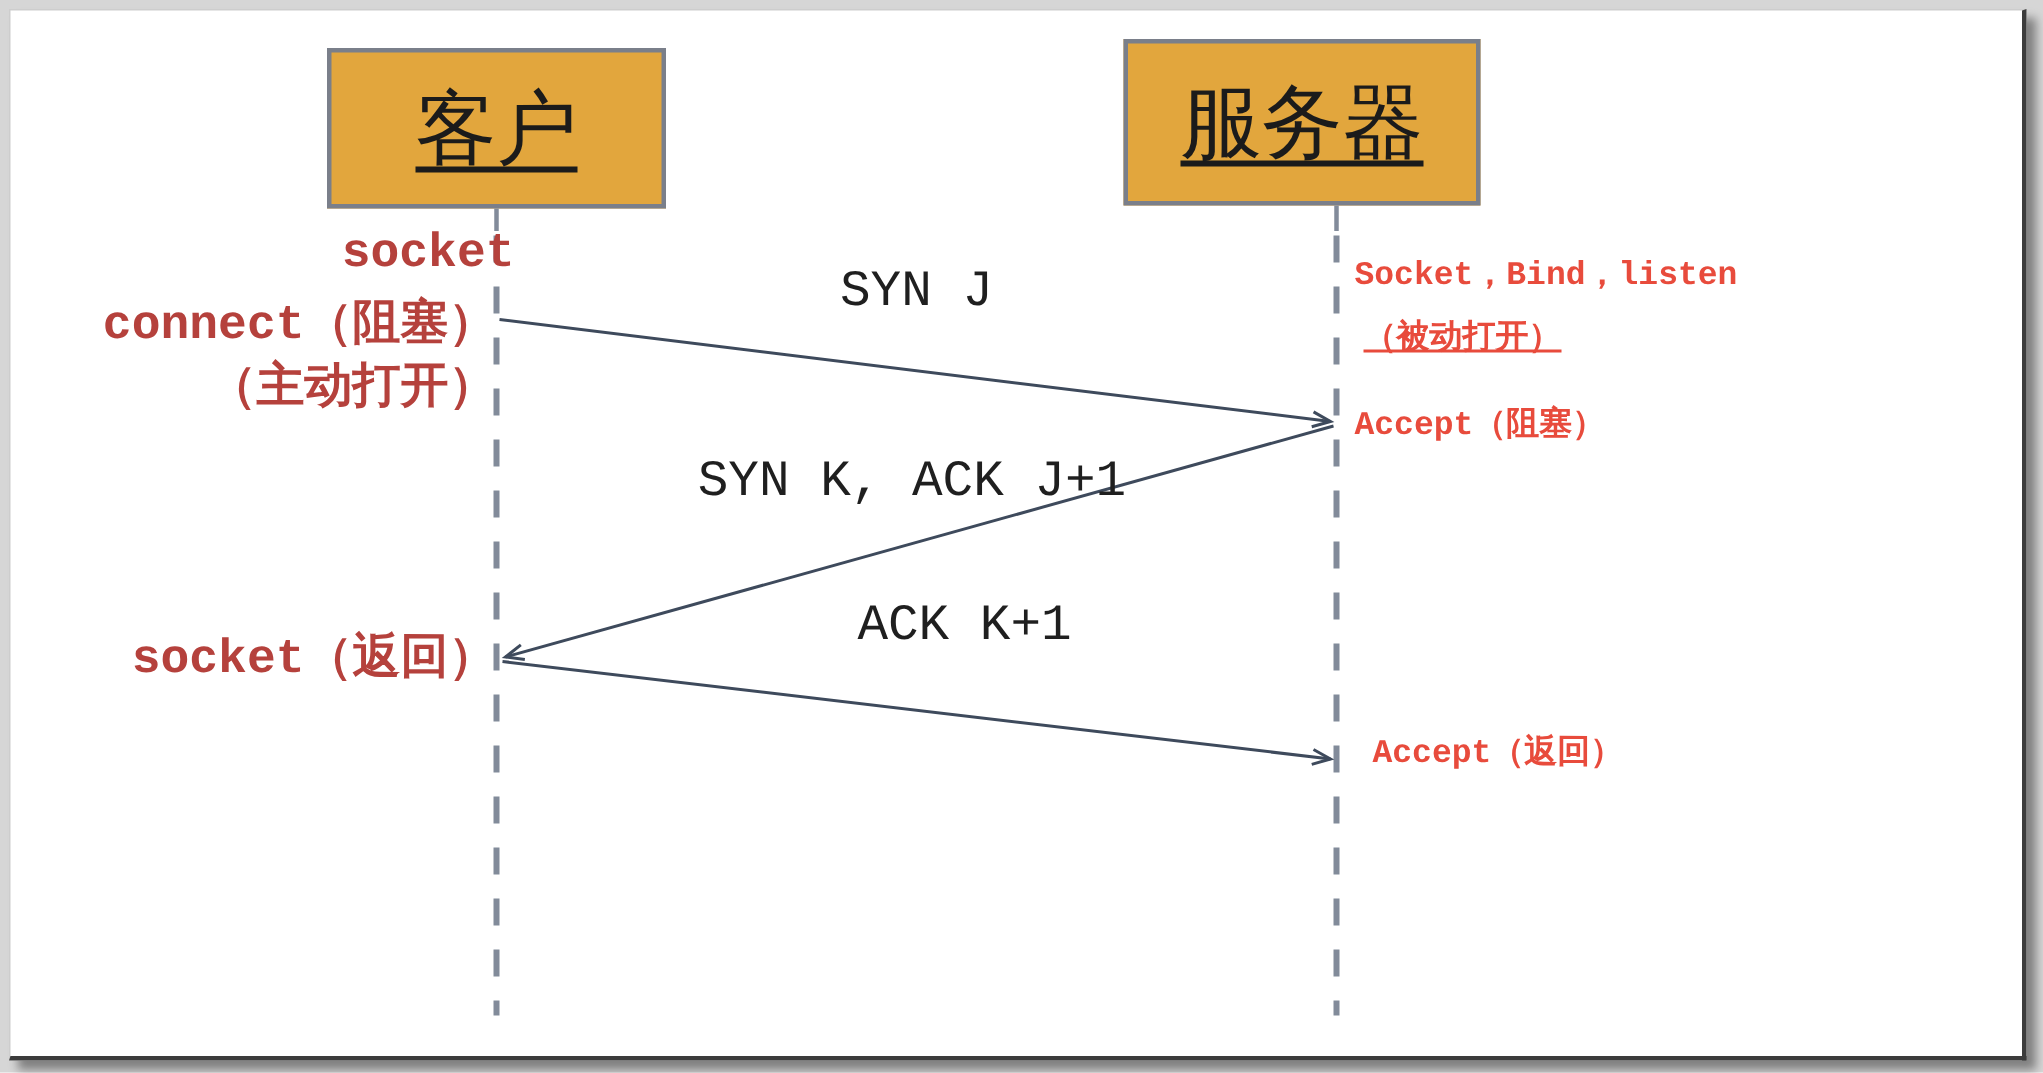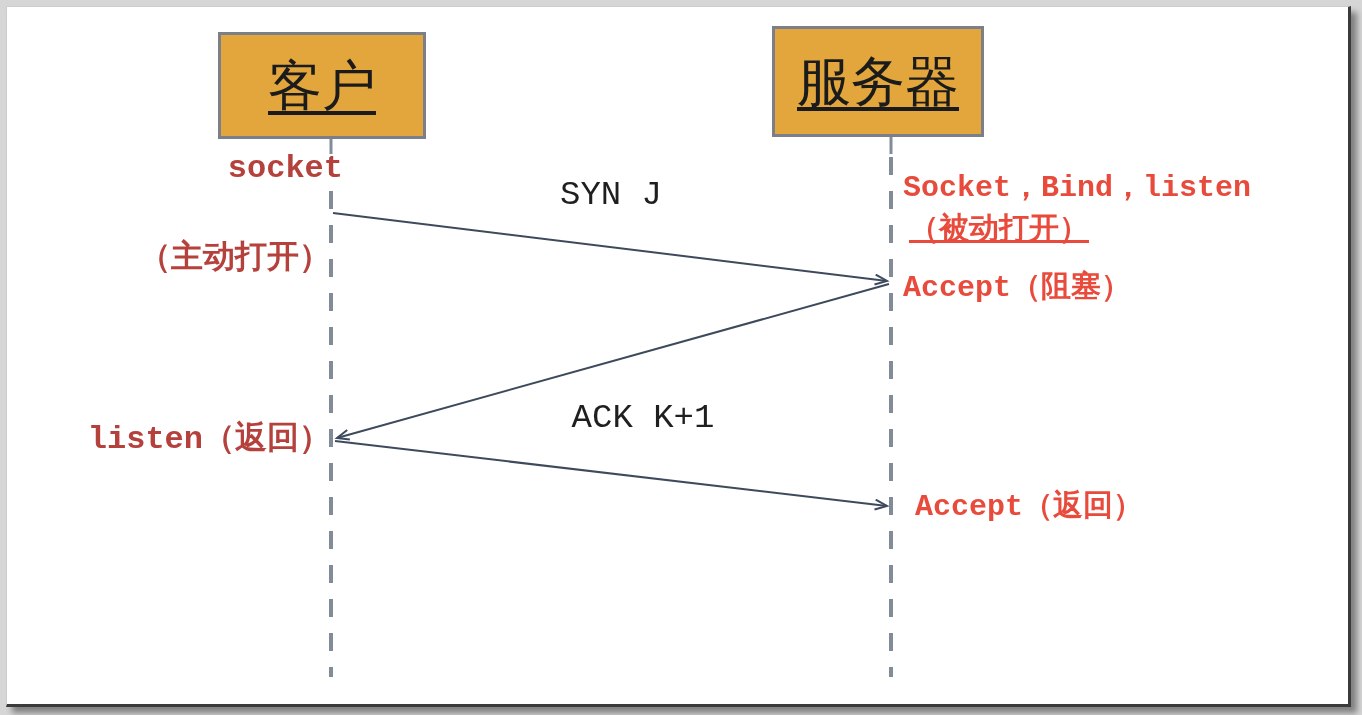--- a/index.html
+++ b/index.html
@@ -19,22 +19,22 @@
     border-bottom:3px solid #3b3b3b;
     box-shadow:6px 6px 6px rgba(0,0,0,0.40);
   }
   .actor-box{
     position:absolute;
     background:#E2A63D;
     border:3px solid #7A7F8A;
     display:flex;align-items:center;justify-content:center;
     box-sizing:border-box;
   }
-  .client-box{left:211px;top:25px;width:208px;height:107px;}
-  .server-box{left:765px;top:19px;width:212px;height:111px;}
+  .client-box{left:211px;top:25px;width:226px;height:107px;}
+  .server-box{left:742px;top:19px;width:238px;height:111px;}
   .actor-label{
     font-family:"DejaVu Serif",serif;
     font-size:54px;line-height:1;color:#1b1b1b;
     text-decoration:underline;
     text-decoration-thickness:4px;
     text-underline-offset:7px;
     white-space:nowrap;
   }
   svg.wires{position:absolute;left:0;top:0;width:1341px;height:697px;}
   .msg{
@@ -53,21 +53,21 @@
     font-weight:700;font-size:32px;line-height:1.15;
     color:#B5413C;white-space:nowrap;text-align:right;
   }
   #lbl-socket{top:144px;right:1005px;}
   #lbl-connect-block{top:192px;}
   #lbl-active-open{top:234px;}
   #lbl-connect-return{top:415px;}
   .right-label{
     position:absolute;left:896px;
     font-family:"Liberation Mono","DejaVu Sans Mono",monospace;
-    font-weight:700;font-size:30px;line-height:1.15;
+    font-weight:700;font-size:22px;line-height:1.15;
     color:#E84B3C;white-space:nowrap;
   }
   #lbl-sbl{top:164px;}
   #lbl-passive-open{top:206px;left:902px;text-decoration:underline;}
   #lbl-accept-block{top:264px;}
   #lbl-accept-return{top:483px;left:908px;}
 </style>
 </head>
 <body>
 
@@ -92,24 +92,26 @@
 
     <line x1="324" y1="150" x2="324" y2="670" stroke="#828B9A" stroke-width="4" stroke-dasharray="18 16"></line>
     <line x1="884" y1="150" x2="884" y2="670" stroke="#828B9A" stroke-width="4" stroke-dasharray="18 16"></line>
 
     <line x1="326" y1="206" x2="880" y2="274" stroke="#3E4A5C" stroke-width="2" marker-end="url(#vhead)"></line>
     <line x1="882" y1="277" x2="330" y2="431" stroke="#3E4A5C" stroke-width="2" marker-end="url(#vhead)"></line>
     <line x1="328" y1="434" x2="880" y2="499" stroke="#3E4A5C" stroke-width="2" marker-end="url(#vhead)"></line>
   </svg>
 
   <div class="msg" id="msg-syn">SYN J</div>
+  <div class="msg" id="msg-synack">SYN K, ACK J+1</div>
   <div class="msg" id="msg-ack">ACK K+1</div>
 
   <div class="left-label" id="lbl-socket">socket</div>
+  <div class="left-label" id="lbl-connect-block">connect（阻塞）</div>
   <div class="left-label" id="lbl-active-open">（主动打开）</div>
-  <div class="left-label" id="lbl-connect-return">listen（返回）</div>
+  <div class="left-label" id="lbl-connect-return">socket（返回）</div>
 
   <div class="right-label" id="lbl-sbl">Socket，Bind，listen</div>
   <div class="right-label" id="lbl-passive-open">（被动打开）</div>
   <div class="right-label" id="lbl-accept-block">Accept（阻塞）</div>
   <div class="right-label" id="lbl-accept-return">Accept（返回）</div>
 
 </div>
 
 </body></html>

